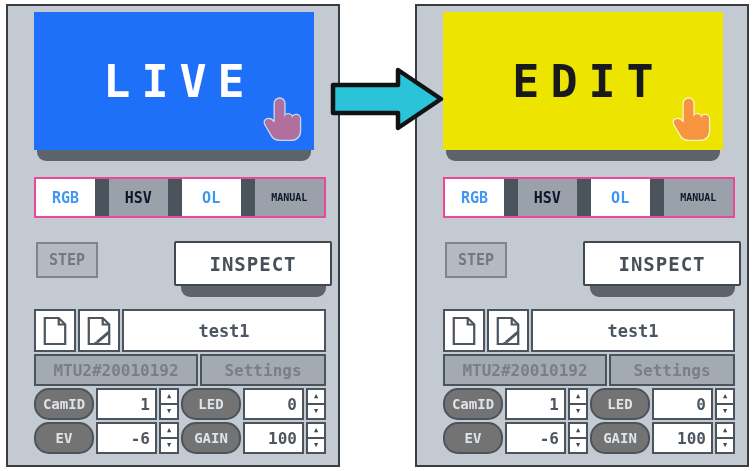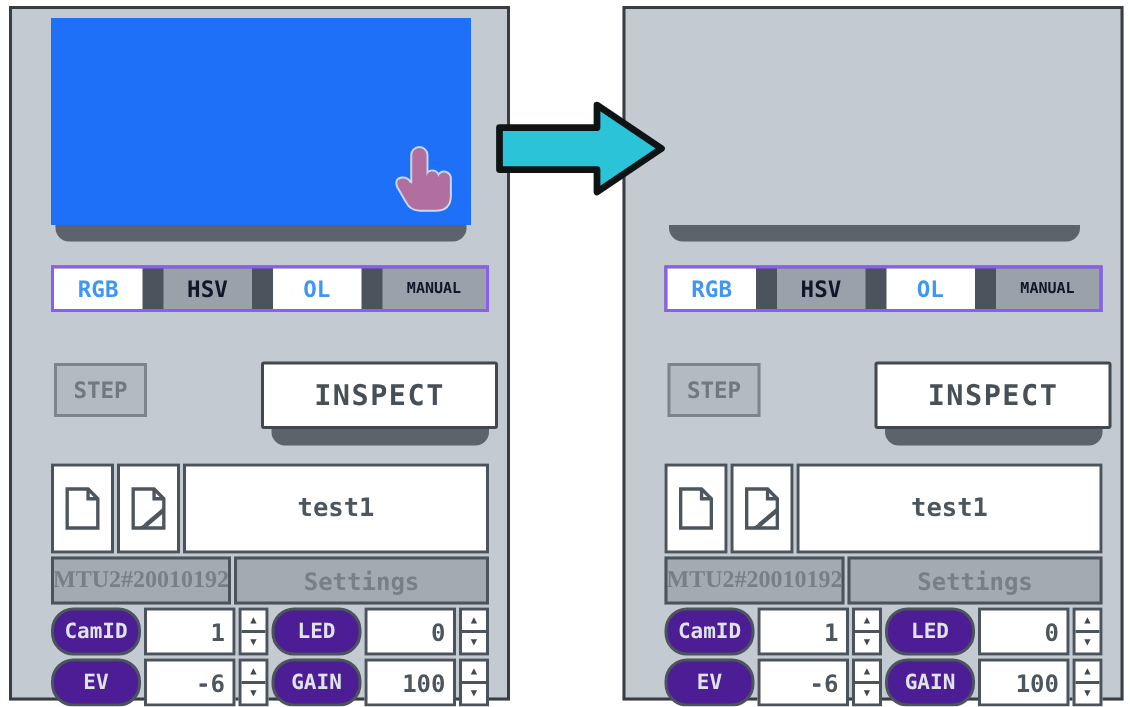--- a/index.html
+++ b/index.html
@@ -19,22 +19,22 @@
   .mode-live { background: #1d70f7; color: #ffffff; }
   .mode-edit { background: #ede400; color: #17191b; }
   .mode-shadow { position: absolute; left: 29px; top: 144px; width: 274px; height: 11px;
                  background: #5c636b; border-radius: 0 0 9px 9px; }
   .hand { position: absolute; right: 8px; bottom: 3px; width: 52px; height: 56px; }
   .hand path { paint-order: stroke; stroke-width: 3; stroke-linejoin: round; }
   .hand-live path { fill: #b16f9f; stroke: #c7d9f0; }
   .hand-edit path { fill: #f79440; stroke: #fbf3c4; }
 
   
-  .tabs { position: absolute; left: 26px; top: 171px; width: 292px; height: 31px;
-          display: flex; gap: 14px; background: #4b535c; border: 2px solid #8b5cf6; }
+  .tabs { position: absolute; left: 26px; top: 171px; width: 292px; height: 41px;
+          display: flex; gap: 14px; background: #4b535c; border: 2px solid #ec4899; }
   .tab { flex: 1; display: flex; align-items: center; justify-content: center;
          font-size: 15px; cursor: pointer; }
   .tab-manual { flex: 1.18; font-size: 10px; }
   .tab-on  { background: #ffffff; color: #3f96f3; }
   .tab-off { background: #9aa1aa; color: #0f172a; }
 
   
   .step-btn { position: absolute; left: 28px; top: 236px; width: 62px; height: 36px;
               background: #b4bac1; border: 2px solid #7d848d; color: #71787f;
               font-family: inherit; font-weight: bold; font-size: 15px; cursor: pointer; }
@@ -42,45 +42,46 @@
                  background: #ffffff; border: 2px solid #41494f; color: #474f57;
                  font-family: inherit; font-weight: bold; font-size: 19px; letter-spacing: 1px;
                  border-radius: 2px; cursor: pointer; }
   .inspect-shadow { position: absolute; left: 173px; top: 280px; width: 145px; height: 11px;
                     background: #5c636b; border-radius: 0 0 9px 9px; }
 
   
   .table { position: absolute; left: 26px; top: 303px; width: 292px;
            display: flex; flex-direction: column; gap: 2px; }
   .trow { display: flex; gap: 2px; }
-  .r1 { height: 60px; } .rp { height: 32px; }
+  .r1 { height: 43px; } .rp { height: 32px; }
   .cell { border: 2px solid #4b535c; display: flex; align-items: center; justify-content: center; }
   .icon-btn { width: 42px; background: #ffffff; cursor: pointer; }
   .icon-btn svg { width: 26px; height: 30px; stroke: #4d555e; fill: none;
                   stroke-width: 2.4; stroke-linejoin: miter; }
   .name-field { flex: 1; background: #ffffff; color: #4d555e; font-size: 17px; cursor: text; }
   .hdr { background: #a3aab2; color: #787f88; font-size: 16px; }
-  .hdr-dev { width: 120px; font-family: Liberation Serif, serif; } .hdr-set { flex: 1; }
-  .plabel { width: 60px; background: #4c1d95; color: #dfe4e9; font-size: 14px; border-radius: 15px; }
+  .hdr-dev { width: 164px; } .hdr-set { flex: 1; }
+  .plabel { width: 60px; background: #737373; color: #dfe4e9; font-size: 14px; border-radius: 15px; }
   .pvalue { flex: 1; background: #ffffff; color: #4d555e; font-size: 16px;
             justify-content: flex-end; padding-right: 5px; cursor: text; }
   .spinner { width: 20px; border: 2px solid #4b535c; background: #ffffff;
              display: flex; flex-direction: column; }
   .spin { flex: 1; display: flex; align-items: center; justify-content: center;
           font-size: 7px; line-height: 1; color: #41494f; cursor: pointer; }
   .spin-up { border-bottom: 2px solid #4b535c; }
 
   
   #transition-arrow { position: absolute; left: 330px; top: 66px; width: 116px; height: 66px; z-index: 10; }
 </style>
 </head>
 <body>
 
 <div class="panel" id="left-panel">
   <button class="mode-btn mode-live">
+    <span>LIVE</span>
     <svg class="hand hand-live" viewBox="0 0 60 60">
       <path d="M24 34 L24 12 A5.5 5.5 0 0 1 35 12 L35 29 A4.5 4.5 0 0 1 44 29 A4.5 4.5 0 0 1 53 31 L53 43 Q53 54 42 54 L30 54 Q23 54 20 48 L13 36 Q11 31 16 30 Q20 29.5 22 33 Z"></path>
     </svg>
   </button>
   <div class="mode-shadow"></div>
 
   <div class="tabs">
     <div class="tab tab-on">RGB</div>
     <div class="tab tab-off">HSV</div>
     <div class="tab tab-on">OL</div>
@@ -142,20 +143,26 @@
       </div>
     </div>
   </div>
 </div>
 
 <svg id="transition-arrow" viewBox="0 0 116 66">
   <polygon points="3,19 68,19 68,4 111,33 68,62 68,47 3,47" fill="#2bc3d8" stroke="#101314" stroke-width="4.5" stroke-linejoin="round"></polygon>
 </svg>
 
 <div class="panel" id="right-panel">
+  <button class="mode-btn mode-edit">
+    <span>EDIT</span>
+    <svg class="hand hand-edit" viewBox="0 0 60 60">
+      <path d="M24 34 L24 12 A5.5 5.5 0 0 1 35 12 L35 29 A4.5 4.5 0 0 1 44 29 A4.5 4.5 0 0 1 53 31 L53 43 Q53 54 42 54 L30 54 Q23 54 20 48 L13 36 Q11 31 16 30 Q20 29.5 22 33 Z"></path>
+    </svg>
+  </button>
   <div class="mode-shadow"></div>
 
   <div class="tabs">
     <div class="tab tab-on">RGB</div>
     <div class="tab tab-off">HSV</div>
     <div class="tab tab-on">OL</div>
     <div class="tab tab-off tab-manual">MANUAL</div>
   </div>
 
   <button class="step-btn">STEP</button>

